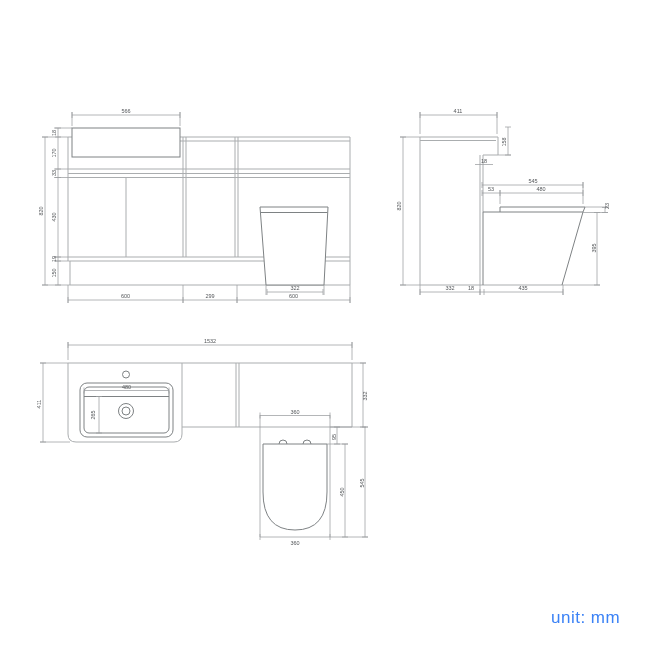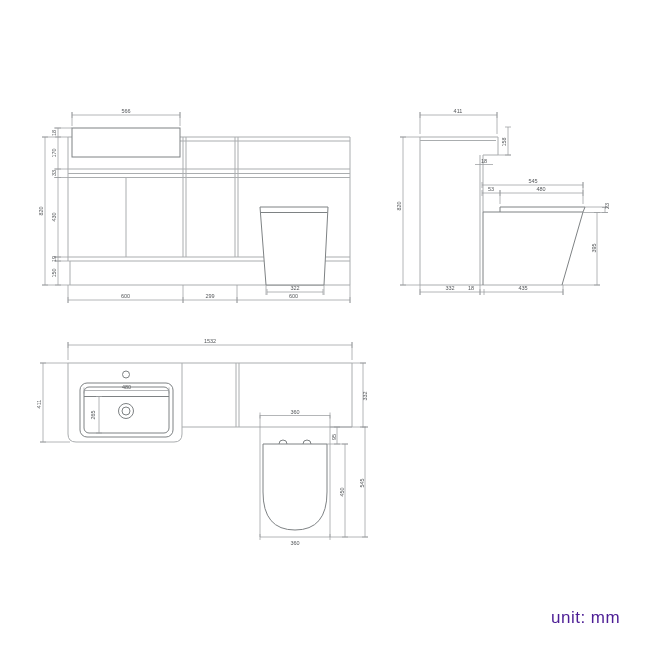--- a/index.html
+++ b/index.html
@@ -5,21 +5,21 @@
   html,body{margin:0;padding:0;background:#ffffff;}
   #canvas{position:relative;width:650px;height:650px;background:#ffffff;overflow:hidden;
           font-family:"Liberation Sans",sans-serif;}
   svg{position:absolute;top:0;left:0;}
   .furn{stroke:#aaadaf;stroke-width:1;fill:none;}
   .ceram{stroke:#7e8284;stroke-width:1;fill:none;}
   .ceramf{stroke:#7e8284;stroke-width:1;fill:#ffffff;}
   .dim{stroke:#9b9ea0;stroke-width:0.75;fill:none;}
   .lbl{font-family:"Liberation Sans","DejaVu Sans",sans-serif;font-size:5.5px;fill:#54575a;
        text-anchor:middle;}
-  #unit-note{position:absolute;left:551px;top:608px;font-size:17px;color:#4c1d95;
+  #unit-note{position:absolute;left:551px;top:608px;font-size:17px;color:#3b82f6;
              letter-spacing:0.5px;font-family:"Liberation Sans",sans-serif;}
 </style>
 </head>
 <body>
 
 <div id="canvas">
 <svg width="650" height="650" viewBox="0 0 650 650">
 
   <g>
 

